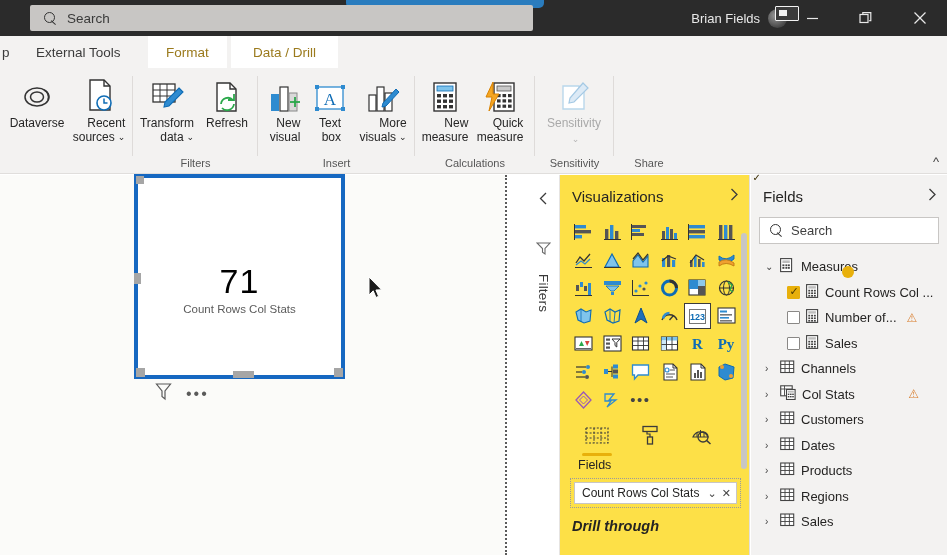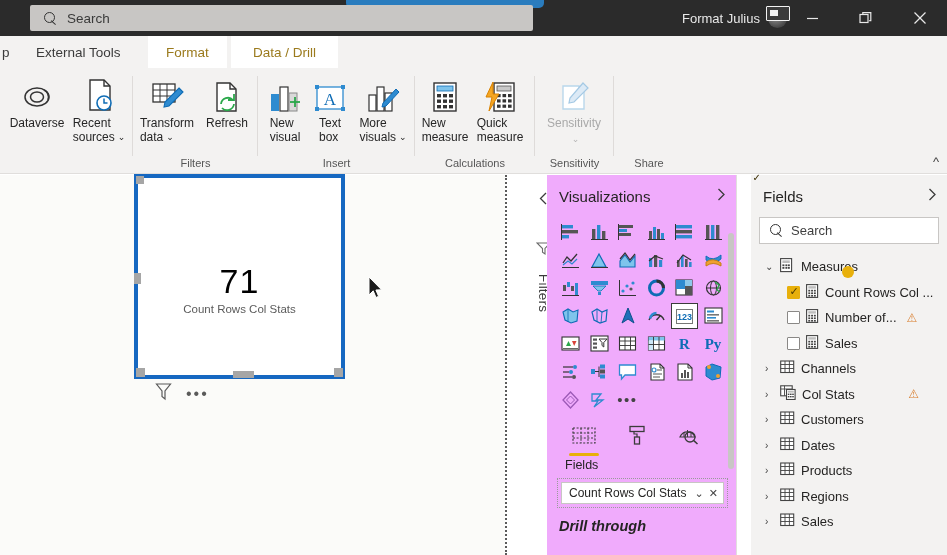--- a/index.html
+++ b/index.html
@@ -84,21 +84,21 @@
   .glabel {
     position:absolute; bottom:5px; left:0; width:100%;
     text-align:center; font-size:11px; color:#565656;
   }
   .rbtn {
     position:absolute; top:6px; width:74px; height:78px;
     display:flex; flex-direction:column; align-items:center; gap:3px;
   }
   .rbtn .ic { height:40px; display:flex; align-items:flex-end; justify-content:center; }
   .rbtn .lbl {
-    font-size:12px; color:#262626; text-align:left; line-height:13.5px;
+    font-size:12px; color:#262626; text-align:right; line-height:13.5px;
     max-width:74px;
   }
   .rbtn.dim .lbl { color:#a9a9a9; }
   .chev-s { display:inline-block; margin-left:3px; font-size:9px; vertical-align:1px; }
   .collapse-rib {
     position:absolute; right:8px; bottom:4px; font-size:13px; color:#444;
   }
 
   
   .canvas {
@@ -138,22 +138,22 @@
     position:absolute; left:528px; top:175px; width:32px; height:380px;
     background:#ffffff; border-right:1px solid #e6e4e2;
     display:flex; flex-direction:column; align-items:center; padding-top:16px; gap:14px;
   }
   .vtext {
     writing-mode:vertical-rl; font-size:13.5px; color:#3b3b3b; letter-spacing:0.2px;
   }
 
   
   .vizpane {
-    position:absolute; left:547px; top:175px; width:190px; height:380px;
-    background:#f0abfc; border-right:1px solid #e1dfdd;
+    position:absolute; left:560px; top:175px; width:190px; height:380px;
+    background:#fde047; border-right:1px solid #e1dfdd;
   }
   .pane-head {
     height:42px; display:flex; align-items:center; justify-content:space-between;
     padding:0 10px 0 12px;
   }
   .pane-title { font-size:15px; color:#252423; }
   .chev { color:#3b3b3b; font-size:13px; }
   .vizgrid {
     padding:2px 8px 0 10px; display:grid; grid-template-columns:repeat(6, 1fr);
     row-gap:2px; column-gap:0px;
@@ -230,21 +230,21 @@
 
   <div class="titlebar">
     <div class="blue-tip"></div>
 
     <div class="searchbox">
       <span class="sb-icon"></span>
       <span class="ph">Search</span>
     </div>
 
     <div class="userzone">
-      <span class="username">Format Julius</span>
+      <span class="username">Brian Fields</span>
       <span class="avatar"></span>
       <span class="cursor-mini"></span>
     </div>
 
     <div class="wbtns">
       <div class="wbtn">
         <svg width="13" height="13" viewBox="0 0 13 13">
             <line x1="1" y1="6.5" x2="12" y2="6.5" stroke="#e8e8e8" stroke-width="1.2"></line>
           </svg>
       </div>

